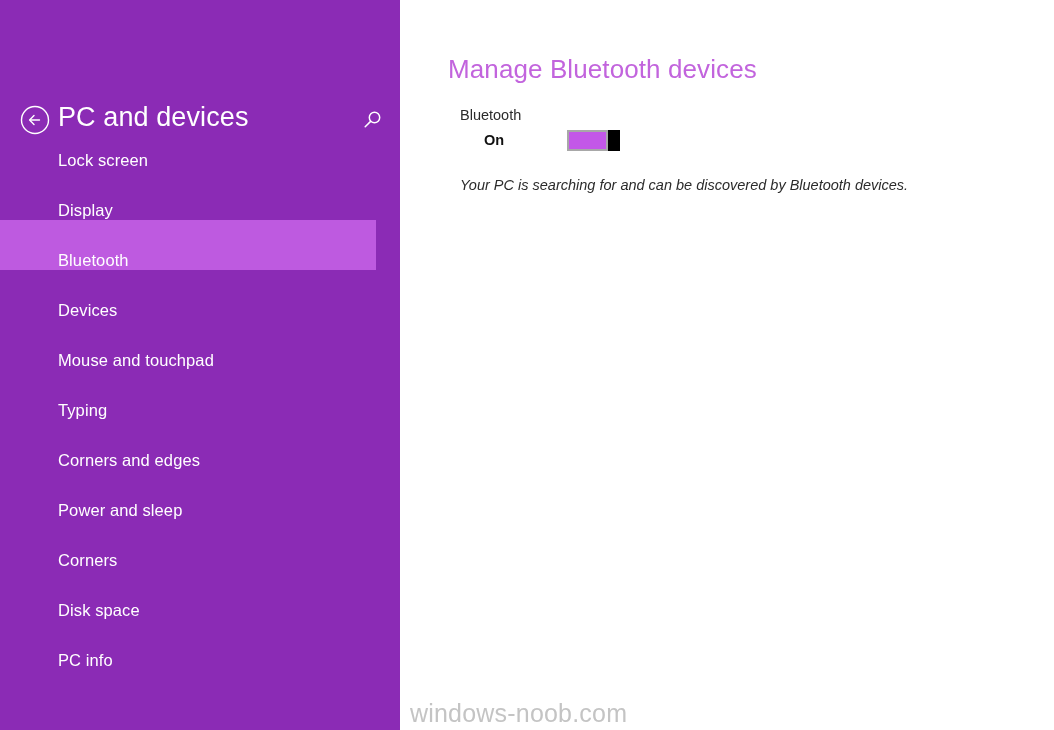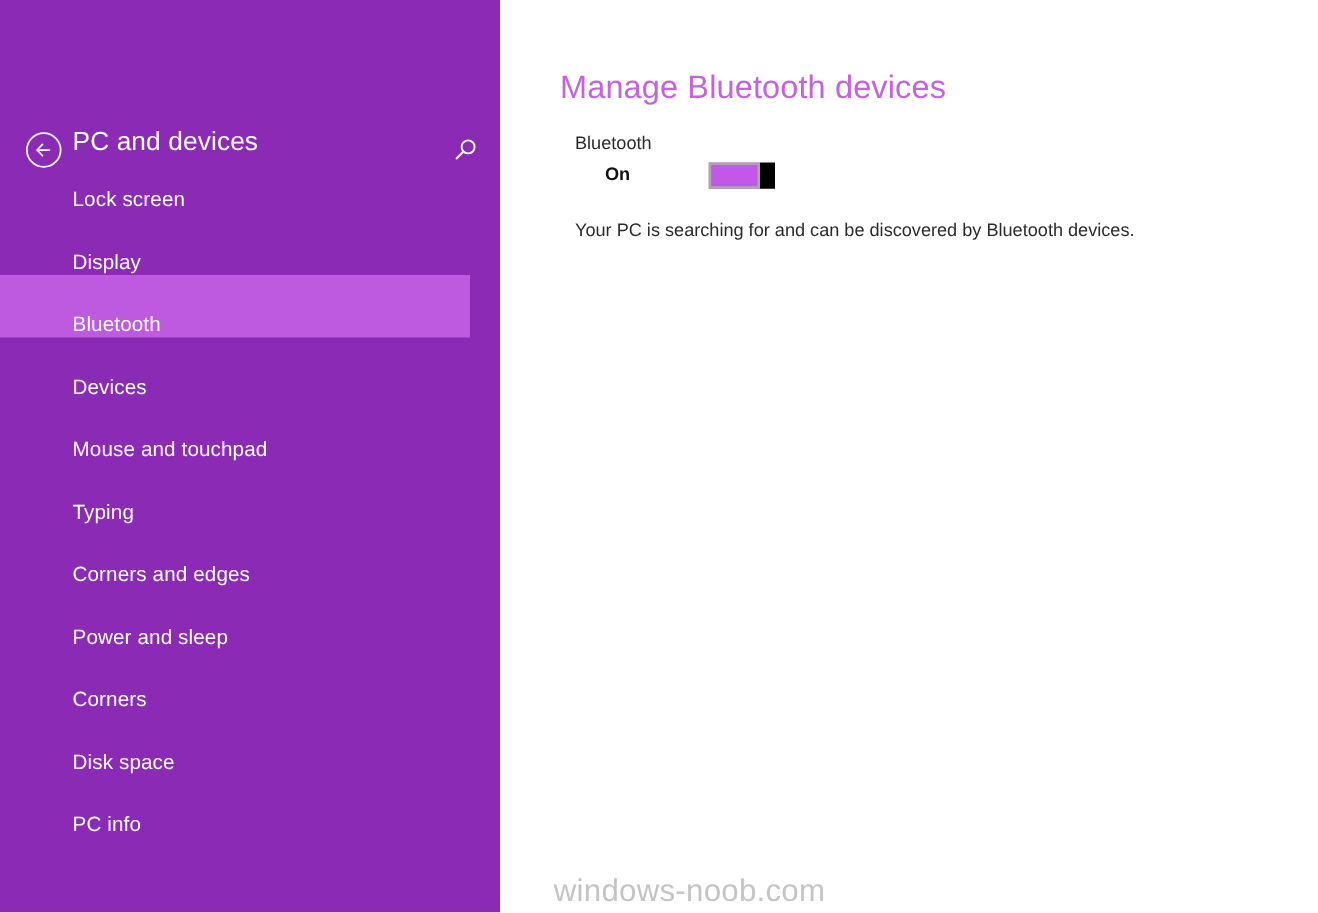--- a/index.html
+++ b/index.html
@@ -45,21 +45,21 @@
     height: 30px;
     cursor: pointer;
   }
 
   .back-button svg { display: block; }
 
   .header-title {
     position: absolute;
     left: 58px;
     top: 54px;
-    font-size: 21px;
+    font-size: 27px;
     font-weight: 400;
     color: #ffffff;
     letter-spacing: 0.1px;
     white-space: nowrap;
   }
 
   .search-button {
     position: absolute;
     left: 358px;
     top: 58px;
@@ -179,20 +179,21 @@
   }
 
   .status-text {
     position: absolute;
     left: 60px;
     top: 177px;
     font-size: 14.5px;
     font-weight: 400;
     color: #2b2b2b;
     white-space: nowrap;
+    font-style: italic;
   }
 
   
   .progress-dots {
     position: absolute;
     left: 60px;
     top: 199px;
     width: 520px;
     height: 10px;
   }
@@ -292,15 +293,15 @@
         <div class="toggle-thumb"></div>
       </div>
     </div>
 
     <div class="status-text">Your PC is searching for and can be discovered by Bluetooth devices.</div>
 
     <div class="progress-dots"></div>
 
   </div>
 
-  <div class="watermark" style="color: rgb(196, 196, 196); margin-left: 33px;">windows-noob.com</div>
+  <div class="watermark" style="color: rgb(196, 196, 196);">windows-noob.com</div>
 
 </div>
 
 </body></html>

